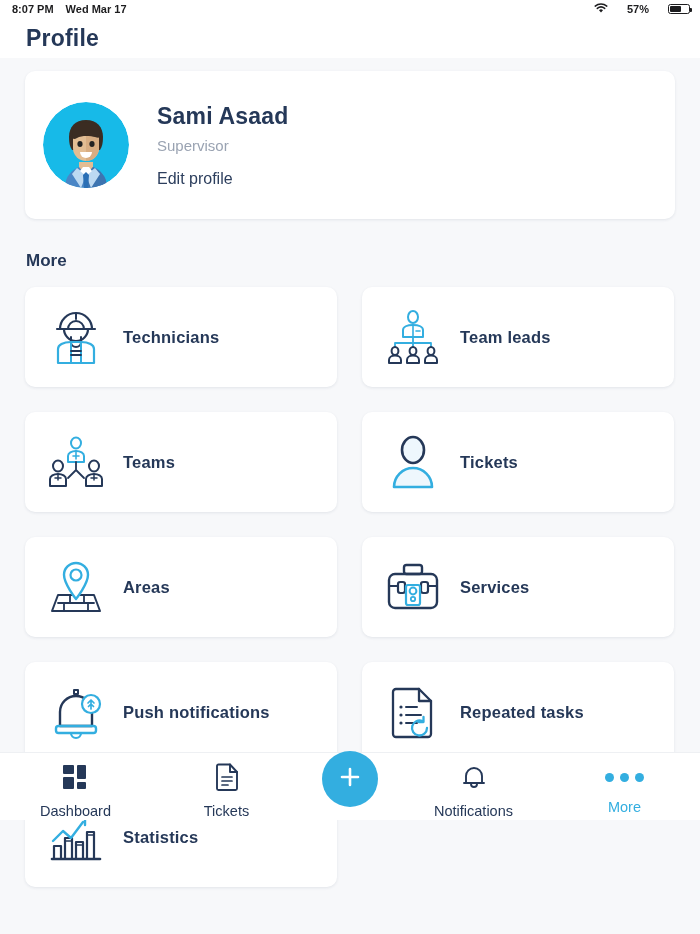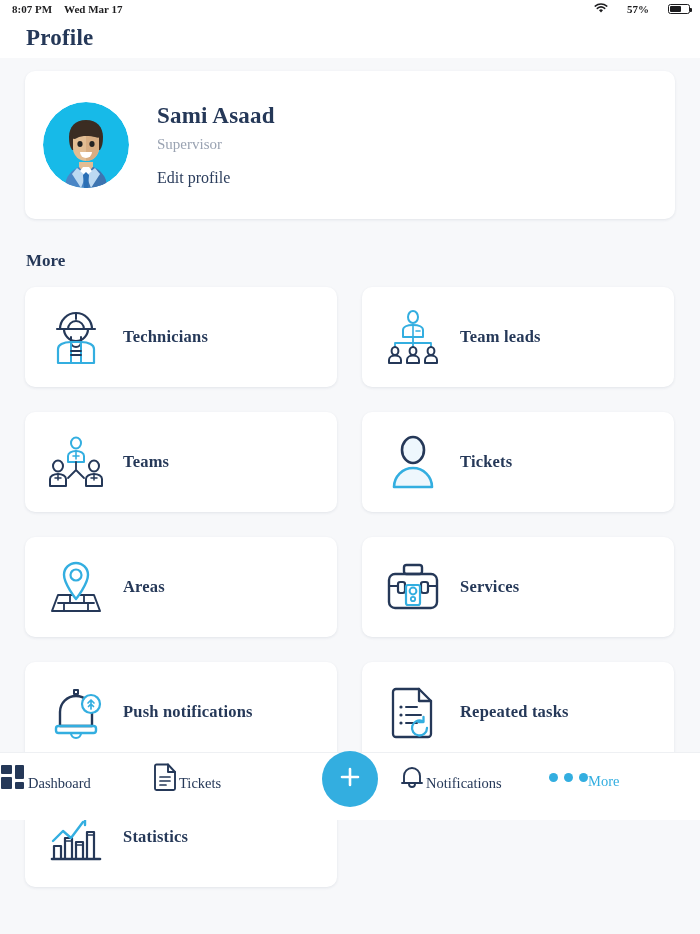--- a/index.html
+++ b/index.html
@@ -2,21 +2,21 @@
 <html><head>
 <meta charset="utf-8">
 <style>
   * { box-sizing: border-box; margin: 0; padding: 0; }
   html, body {
     width: 700px; height: 934px;
     font-family: "Liberation Sans", sans-serif;
     background: #f7f8fa;
     overflow: hidden;
   }
-  .screen { position: relative; width: 700px; height: 820px; background: #f7f8fa; font-family: Liberation Serif, serif; }
+  .screen { position: relative; width: 700px; height: 820px; background: #f7f8fa; }
 
   
   .statusbar {
     height: 18px; background: #ffffff;
     display: flex; align-items: center;
     padding: 0 10px 0 12px;
     font-size: 11px; color: #1d1d1f; font-weight: 700;
   }
   .sb-left { display: flex; align-items: center; gap: 12px; }
   .sb-right { margin-left: auto; display: flex; align-items: center; gap: 19px; }
@@ -59,21 +59,21 @@
   }
   .tile .ico { width: 62px; height: 62px; flex: none; display: flex; align-items: center; justify-content: center; }
   .tile .lbl { font-size: 16.5px; font-weight: 700; color: #253858; margin-left: 16px; letter-spacing: .2px; }
 
   
   .navbar {
     position: absolute; left: 0; bottom: 0; width: 700px; height: 68px;
     background: #ffffff; display: flex; align-items: flex-start;
     border-top: 1px solid #eef0f3;
   }
-  .navitem { flex: 1; display: flex; flex-direction: row; align-items: center; padding-top: 10px; }
+  .navitem { flex: 1; display: flex; flex-direction: column; align-items: center; padding-top: 10px; }
   .navitem .nlabel { font-size: 14.5px; color: #253858; margin-top: 8px; }
   .navitem.active .nlabel { color: #33aee0; }
   .navspacer { width: 96px; }
   .fab {
     position: absolute; left: 50%; transform: translateX(-50%);
     top: -2px; width: 56px; height: 56px; border-radius: 50%;
     background: #33aee0; display: flex; align-items: center; justify-content: center;
   }
   .dots { display: flex; gap: 6px; height: 28px; align-items: center; }
   .dots i { width: 9px; height: 9px; border-radius: 50%; background: #33aee0; display: block; }

